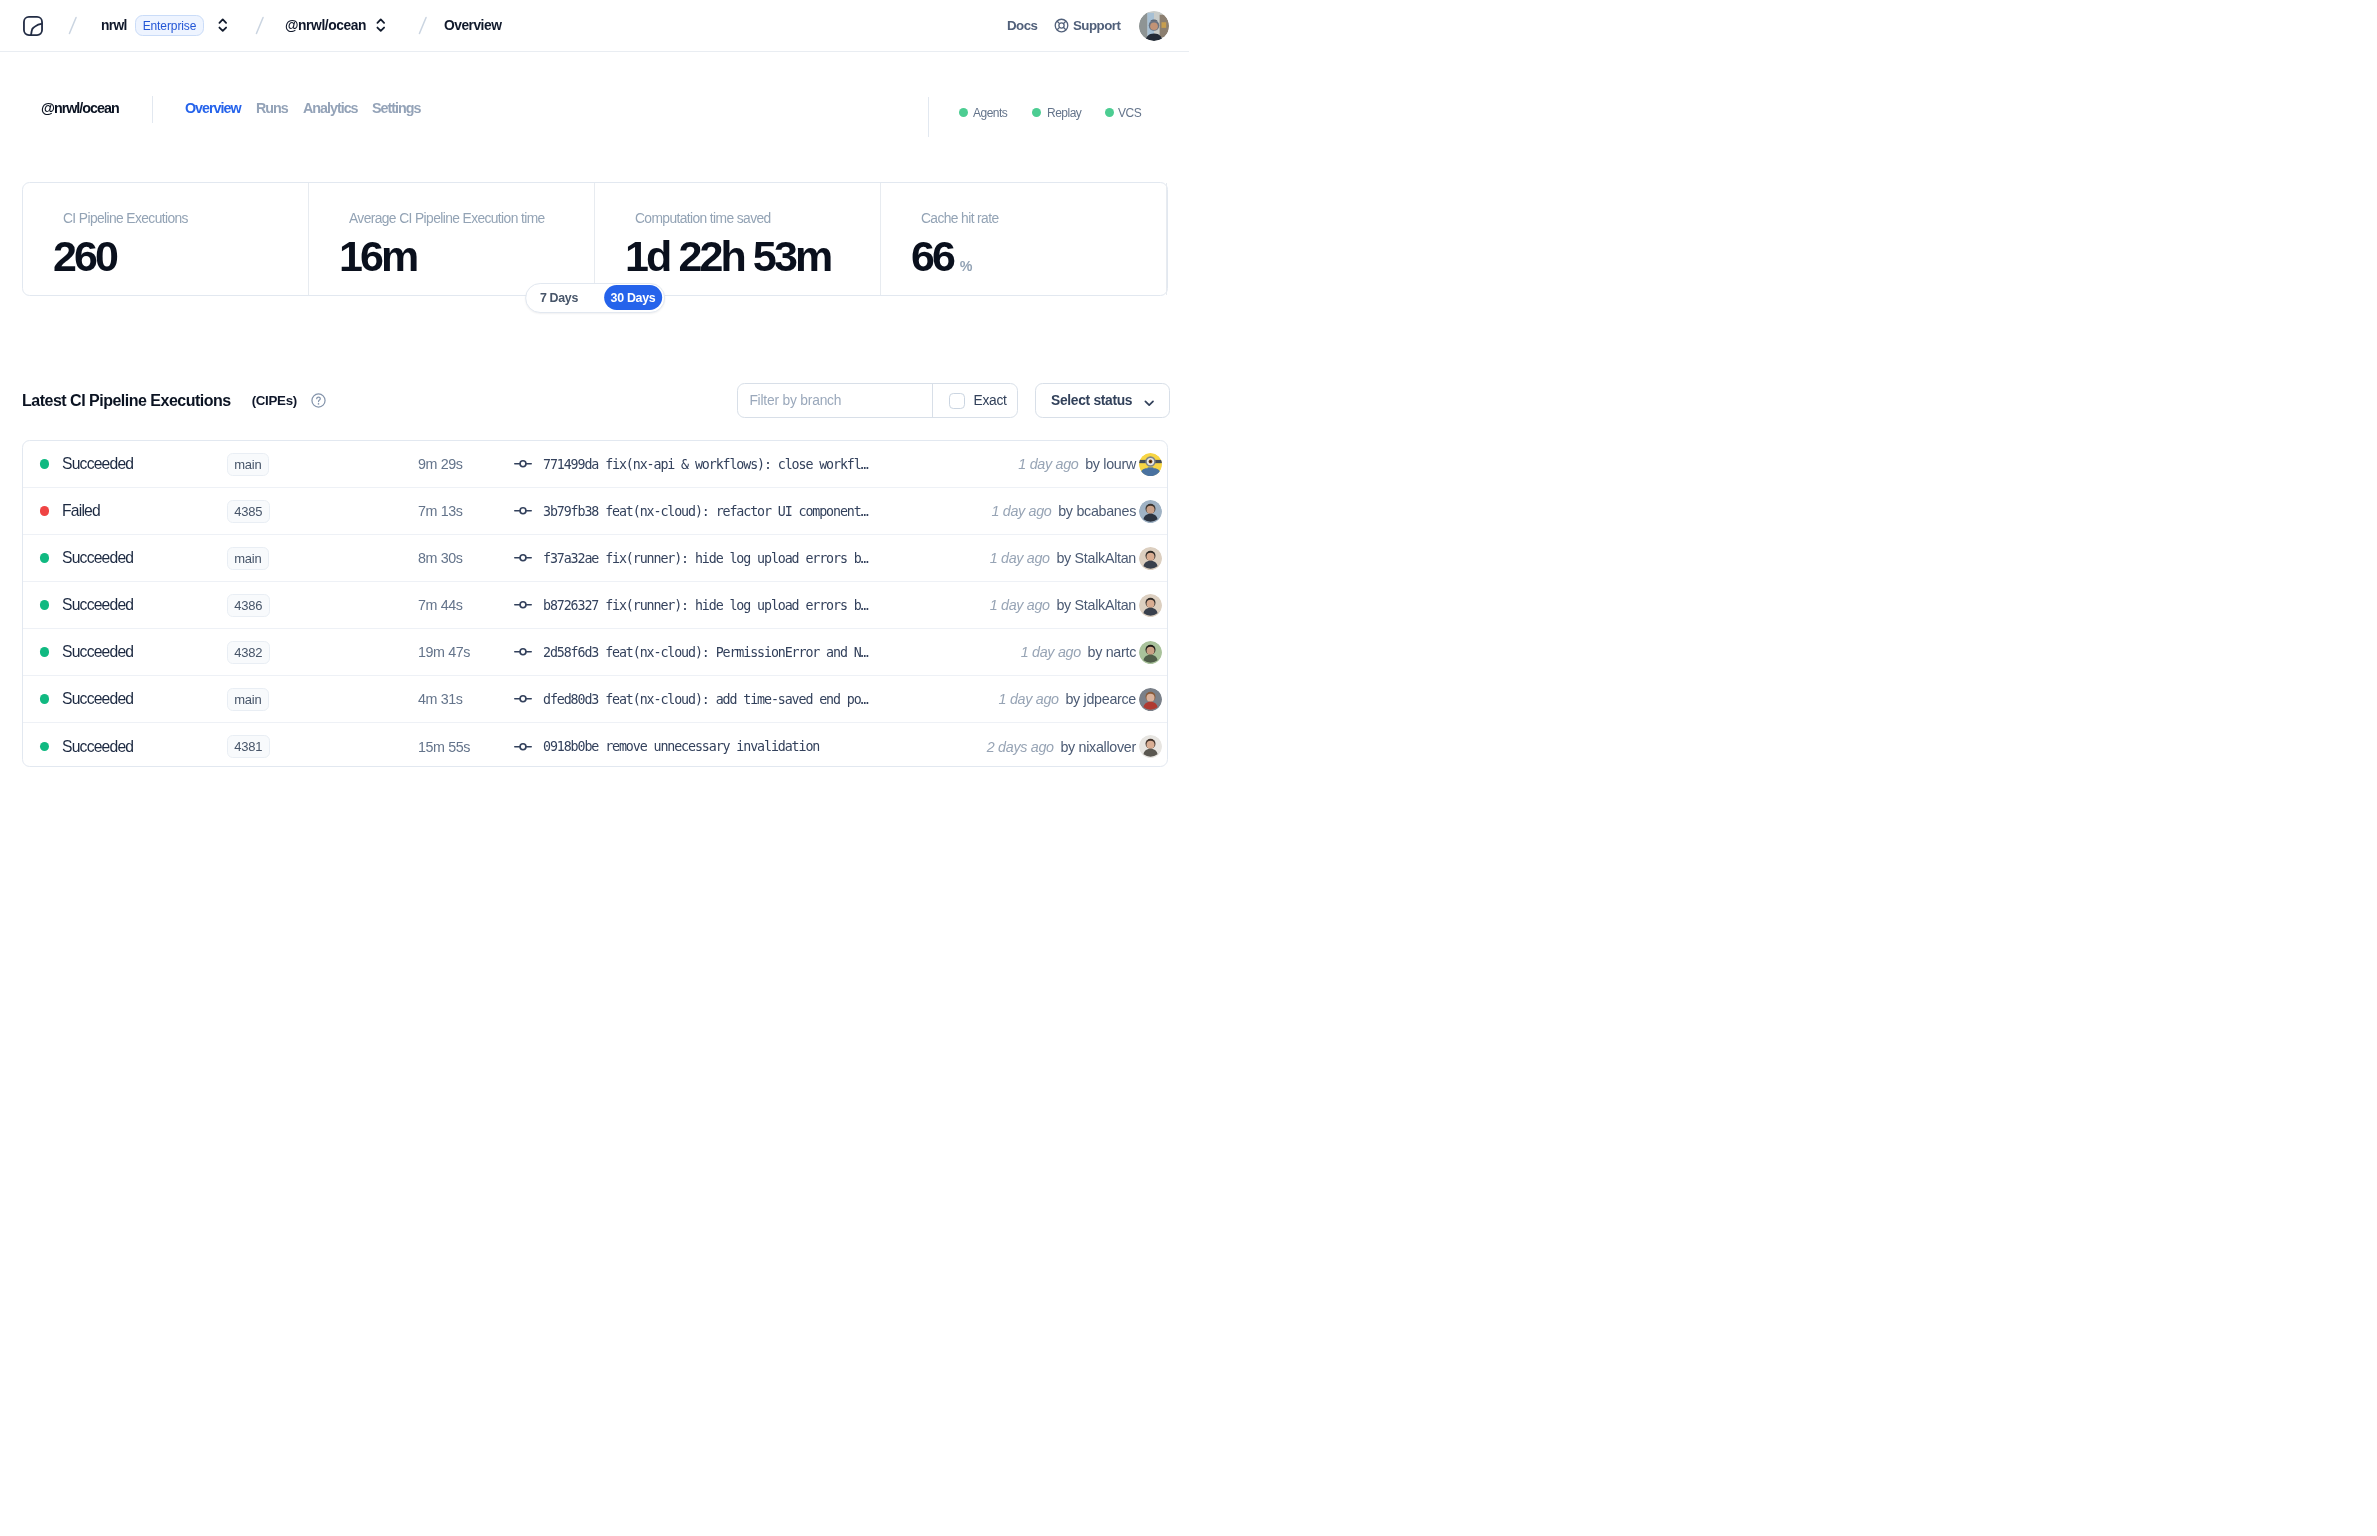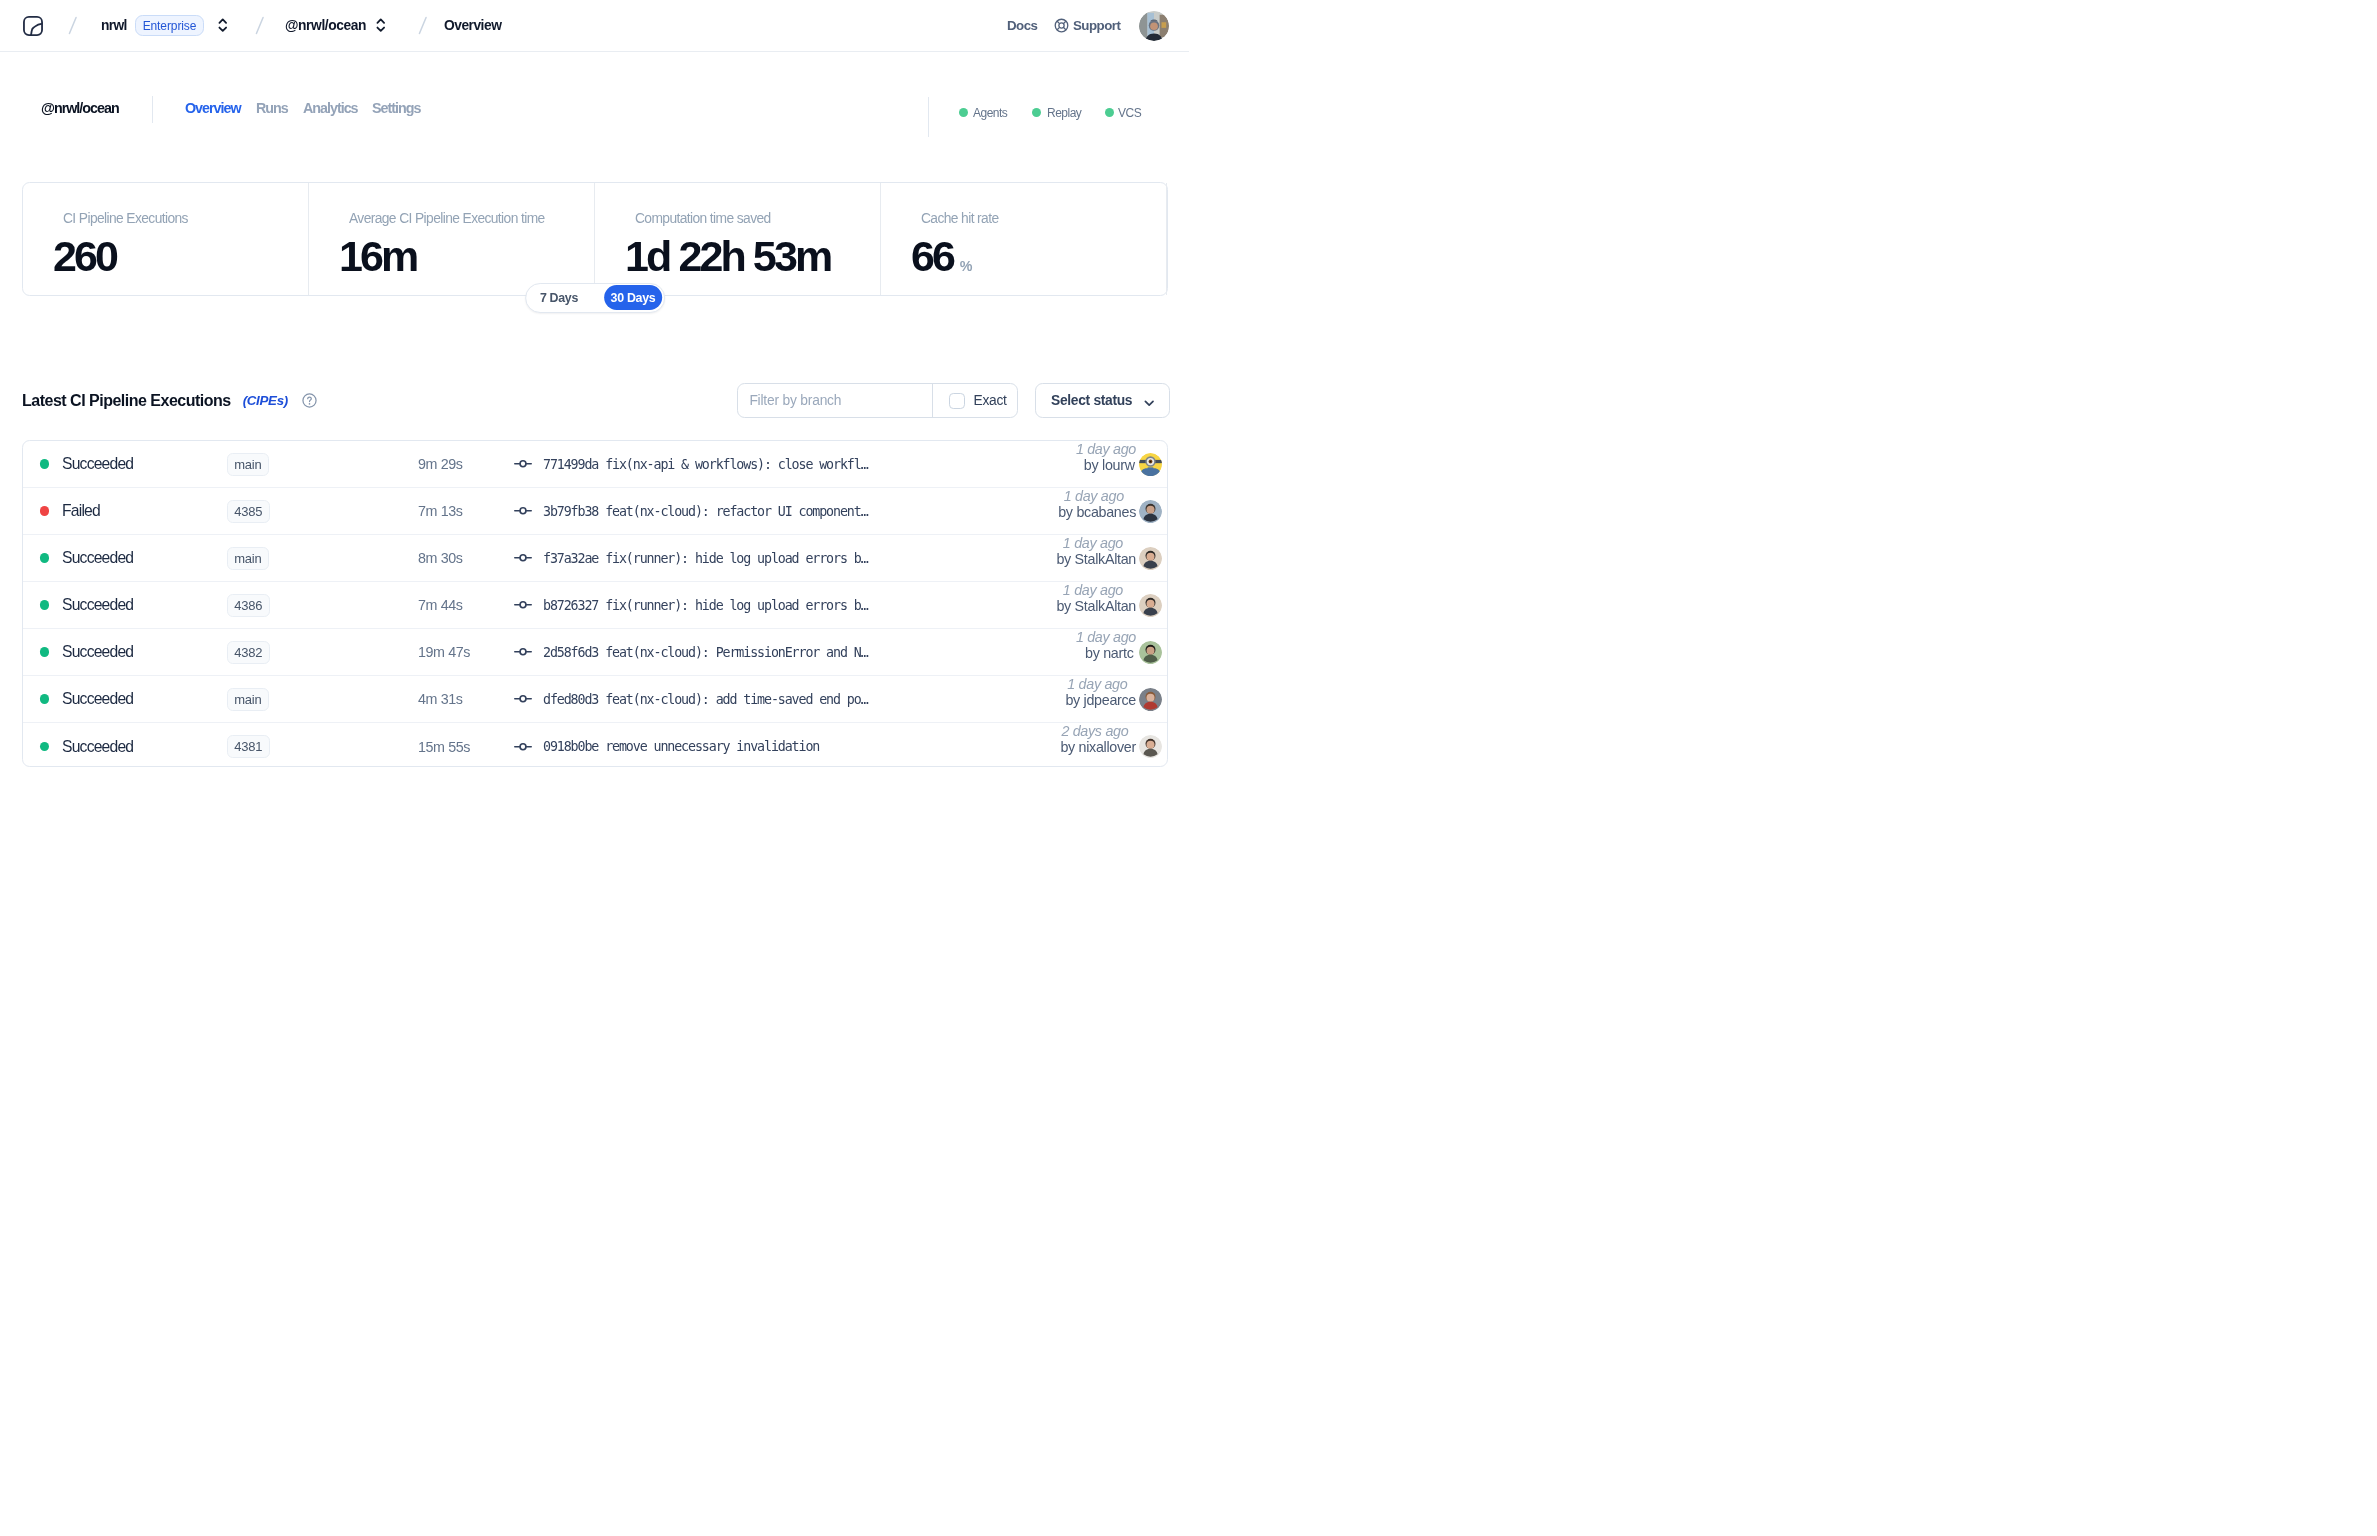--- a/index.html
+++ b/index.html
@@ -38,21 +38,21 @@
       display:flex; align-items:baseline; }
   .stat-unit { font-size:14.3px; font-weight:600; letter-spacing:0; color:#93a3b5; margin-left:6.7px; }
   .range-toggle { position:absolute; left:50%; top:100px; transform:translateX(-50%); height:29.5px; background:#fff;
       border:1px solid #e2e8f0; border-radius:15px; box-shadow:0 1px 1.9px rgba(15,23,42,.06); display:flex; align-items:center; padding-left:3.8px; padding-right:1.9px; }
   .range-opt { min-width:58px; height:25px; border-radius:12.4px; display:flex; align-items:center; justify-content:center;
       font-size:12.4px; font-weight:600; letter-spacing:-0.3px; color:#475569; padding:0 1.9px; }
   .range-opt.selected { background:#2563eb; color:#fff;margin-left:16px; }
 
   
   .sec-title { font-size:16px; font-weight:700; letter-spacing:-0.5px; color:#0b1322; }
-  .sec-suffix { font-size:13.3px; font-style:italic; font-weight:700; letter-spacing:-0.3px; color:#1d4ed8; margin-left:12px; }
+  .sec-suffix { font-size:13.3px; font-weight:700; letter-spacing:-0.3px; color:#0f172a; margin-left:21px; }
   .help-icon { margin-left:14.3px; }
   .filters { position:absolute; top:383px; height:35px; }
   .filter-group { position:absolute; left:737px; top:0; width:281px; height:35px; border:1px solid #d8dfe8; border-radius:7.6px;
       background:#fff; display:flex; align-items:center; }
   .filter-input { border:none; outline:none; width:194px; height:32px; padding-left:11.4px; font-family:"Liberation Sans",sans-serif;
       font-size:13.8px; letter-spacing:-0.2px; color:#334155; background:transparent; }
   .filter-input::placeholder { color:#9aa8bb; }
   .filter-vdiv { width:1px; height:35px; margin-top:0; background:#d8dfe8; }
   .checkbox { width:16px; height:16px; border:1.3px solid #cbd5e1; border-radius:4.3px; background:#fff; margin-left:16px; }
   .exact-label { font-size:13.8px; font-weight:500; letter-spacing:-0.3px; color:#32415a; margin-left:8.6px; }
@@ -70,21 +70,21 @@
   .status-dot i { display:block; width:9.5px; height:9.5px; border-radius:50%; }
   .row.ok .status-dot i { background:#10b981; }
   .row.fail .status-dot i { background:#ef4444; }
   .status-text { left:39px; font-size:15.7px; font-weight:500; letter-spacing:-0.8px; color:#1c2941; }
   .branch { left:204px; }
   .branch span { display:flex; align-items:center; height:23px; padding:0 6.2px; background:#f8fafc; border:1px solid #e9eef4;
       border-radius:5.7px; font-size:13px; letter-spacing:-0.2px; color:#475569; }
   .duration { left:395px; font-size:14.3px; letter-spacing:-0.4px; color:#64748b; }
   .commit-icon { left:491px; }
   .commit-text { left:520px; font-family:"DejaVu Sans Mono", monospace; font-size:13.3px; letter-spacing:-1.1px; color:#33415c; white-space:pre; }
-  .meta { right:31px; font-size:14.3px; letter-spacing:-0.3px;flex-direction:column; }
+  .meta { right:31px; font-size:14.3px; letter-spacing:-0.3px; }
   .meta .ago { font-style:italic; color:#97a4b5; }
   .meta .author { color:#4b5a73; margin-left:6.7px; }
   .row-avatar { right:4.8px; }
   .row-avatar svg { display:block; width:23px; height:23px; border-radius:50%; }
 </style>
 </head>
 <body>
 
 <div id="app">
 

